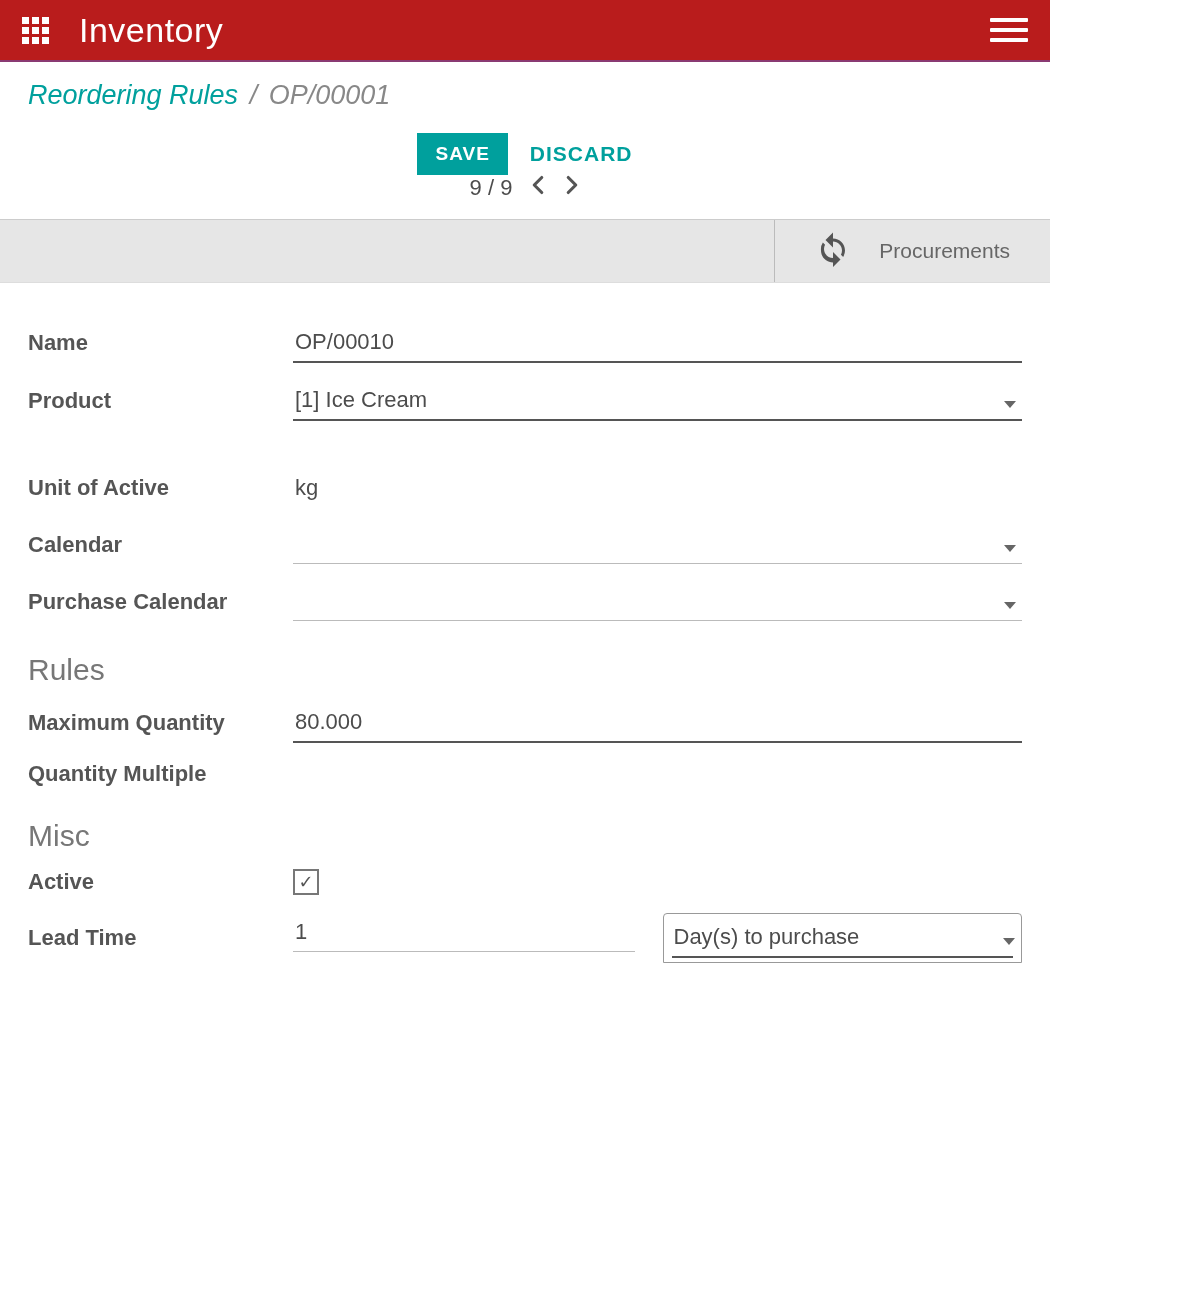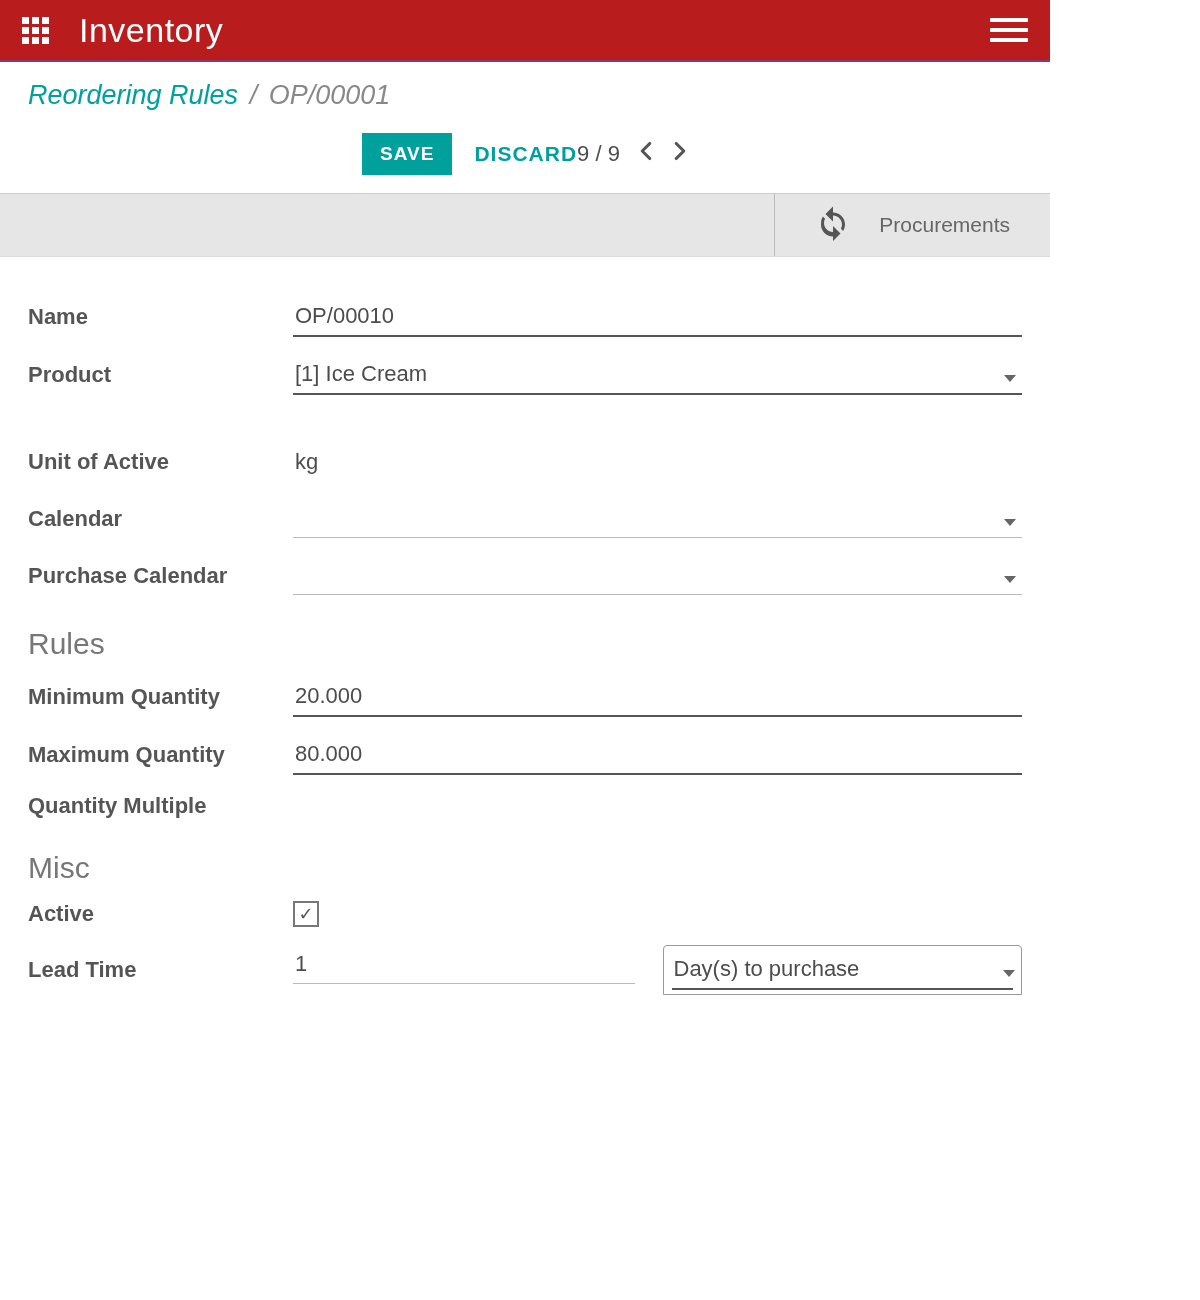--- a/index.html
+++ b/index.html
@@ -32,22 +32,23 @@
   .breadcrumb-area { padding: 18px 28px 12px 28px; font-style: italic; }
   .breadcrumb { font-size: 27px; font-weight: 400; }
   .breadcrumb a { color: #00a09d; text-decoration: none; font-weight: 500;}
   .breadcrumb .sep { color: #888; margin: 0 4px; }
   .breadcrumb .current { color: #888; }
 
   
   .actions-row {
     display: flex;
     align-items: center;
-    justify-content: center;
+    justify-content: flex-start;
     padding: 10px 28px 18px 28px;
+    flex-direction: column;
   }
   .actions-left { display: flex; align-items: center; gap: 22px; }
   .btn-save {
     background: #00a09d;
     color: #fff;
     border: none;
     padding: 10px 18px;
     font-size: 19px;
     font-weight: 600;
     letter-spacing: 1px;
@@ -243,26 +244,20 @@
 
   <div class="row">
     <div class="label">Purchase Calendar</div>
     <div class="field select-wrap light">
       <input class="input-text" type="text" value="" style="">
     </div>
   </div>
 
   <div class="section-title">Rules</div>
 
-  <div class="row">
-    <div class="label">Minimum Quantity</div>
-    <div class="field">
-      <input class="input-text" type="text" value="20.000" style="">
-    </div>
-  </div>
 
   <div class="row">
     <div class="label">Maximum Quantity</div>
     <div class="field">
       <input class="input-text" type="text" value="80.000" style="">
     </div>
   </div>
 
   <div class="row">
     <div class="label">Quantity Multiple</div>

